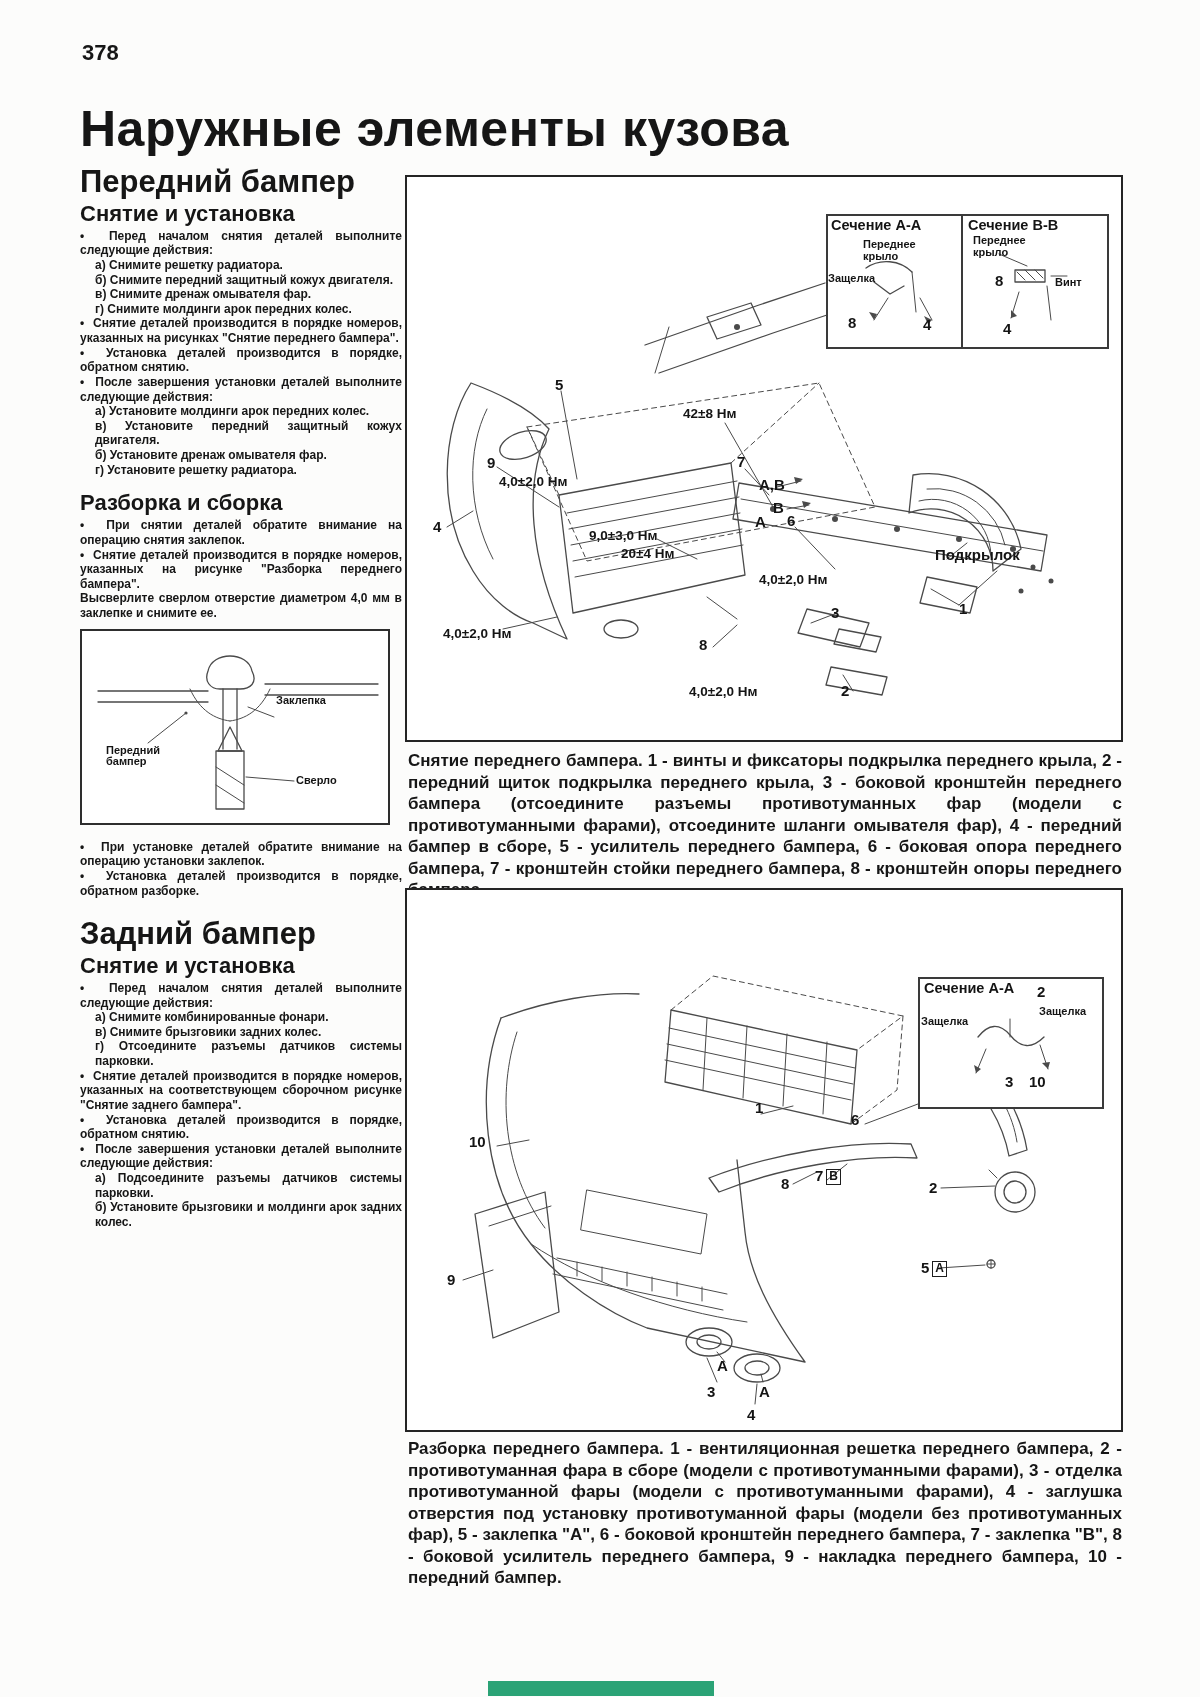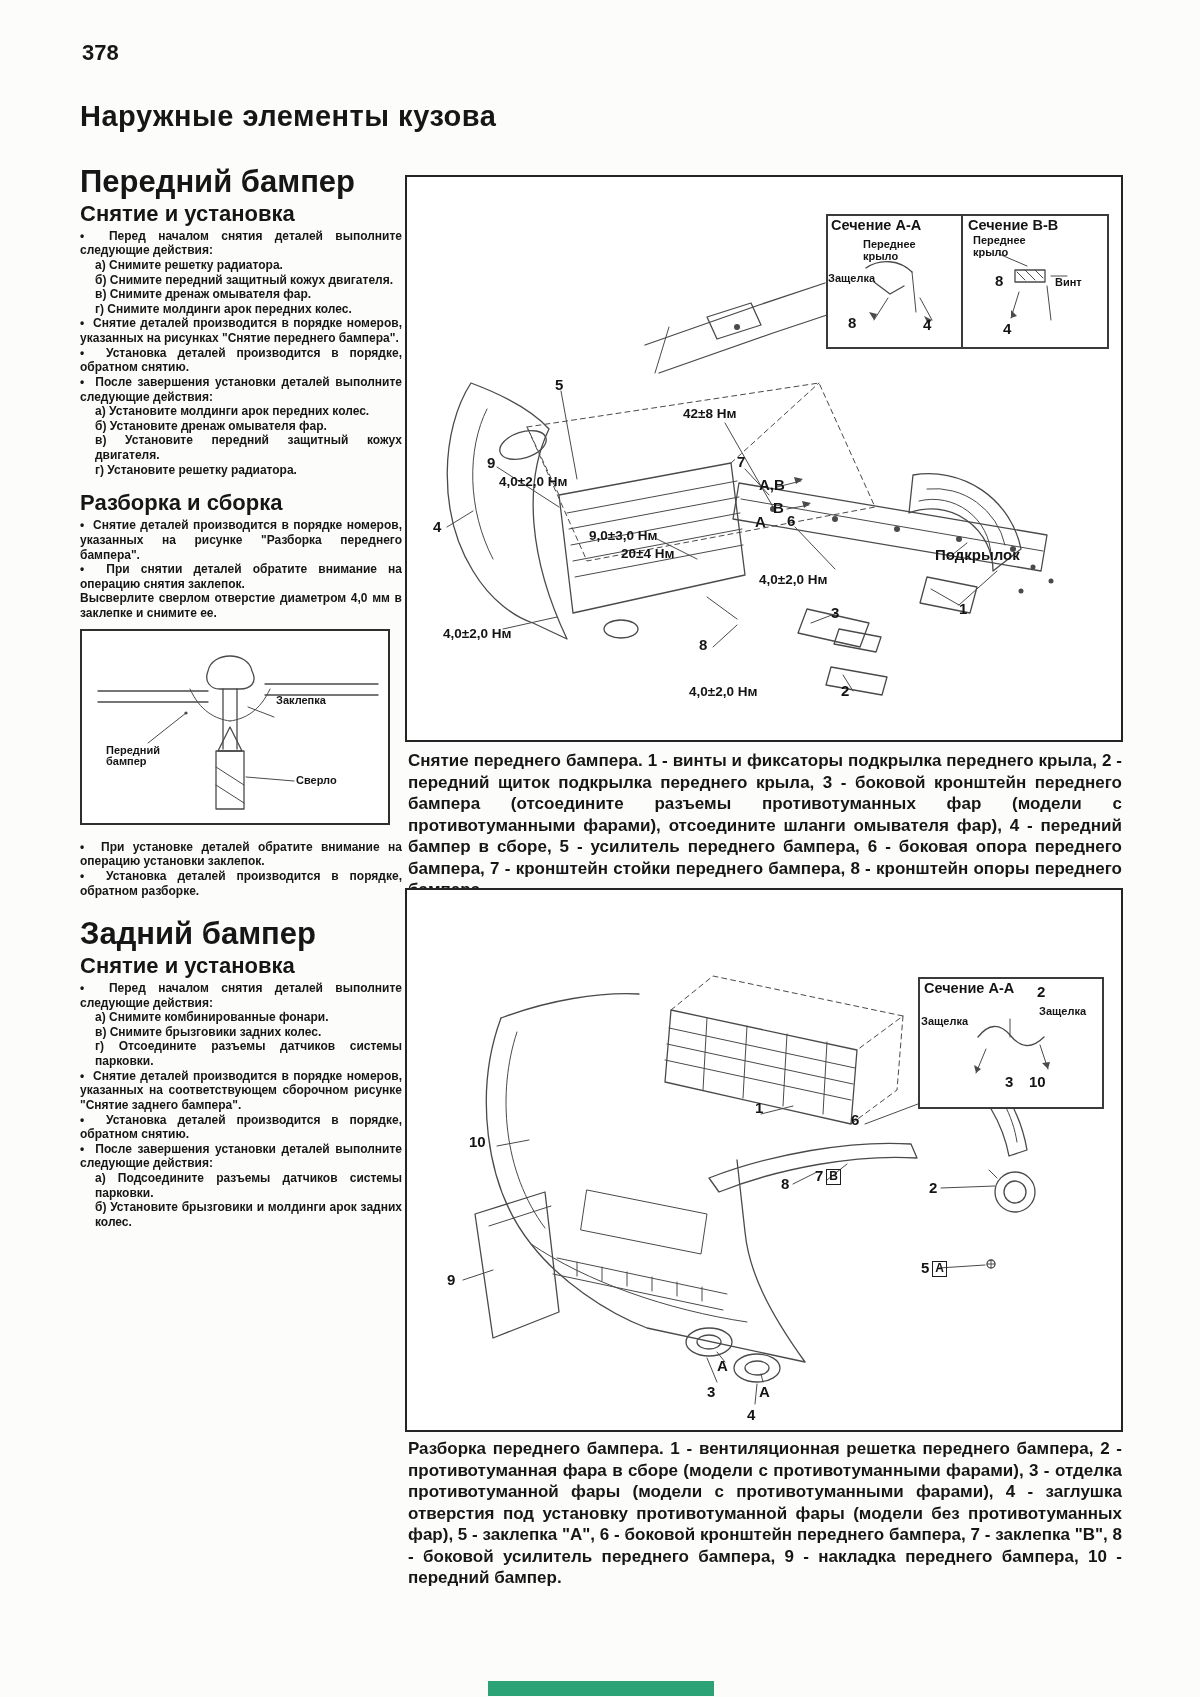--- a/index.html
+++ b/index.html
@@ -1,19 +1,19 @@
 <!DOCTYPE html>
 <html><head>
 <meta charset="utf-8">
 <style>
   html,body{margin:0;padding:0;background:#e8e8e6;}
   .page{position:relative;width:1200px;height:1697px;background:#fcfcfb;margin:0 auto;
         font-family:"Liberation Sans","DejaVu Sans",sans-serif;color:#161616;overflow:hidden;}
   .pagenum{position:absolute;left:82px;top:40px;font-size:22px;font-weight:bold;}
-  .doc-title{position:absolute;left:80px;top:100px;font-size:29px;font-weight:bold;letter-spacing:.5px;}
+  .doc-title{position:absolute;left:80px;top:100px;font-size:50px;font-weight:bold;letter-spacing:.5px;}
 
   
   .leftcol{position:absolute;left:80px;top:166px;width:322px;}
   .h2{font-size:31px;font-weight:bold;margin:0 0 3px 0;line-height:1.05;}
   .h3{font-size:22px;font-weight:bold;margin:2px 0 4px 0;line-height:1.05;}
   .h2.rear{margin-top:20px;}
   .paras p{margin:0;font-size:12px;line-height:1.22;font-weight:600;text-align:justify;}
   .paras p.bullet::before{content:"\2022\00a0\00a0";}
   .paras p.sub{padding-left:15px;}
   .paras p.indent{padding-left:16px;}
@@ -61,29 +61,29 @@
     <div class="paras">
         <p class="bullet">Перед началом снятия деталей выполните следующие действия:</p>
         <p class="sub">а) Снимите решетку радиатора.</p>
         <p class="sub">б) Снимите передний защитный кожух двигателя.</p>
         <p class="sub">в) Снимите дренаж омывателя фар.</p>
         <p class="sub">г) Снимите молдинги арок передних колес.</p>
         <p class="bullet">Снятие деталей производится в порядке номеров, указанных на рисунках "Снятие переднего бампера".</p>
         <p class="bullet">Установка деталей производится в порядке, обратном снятию.</p>
         <p class="bullet">После завершения установки деталей выполните следующие действия:</p>
         <p class="sub">а) Установите молдинги арок передних колес.</p>
+        <p class="sub">в) Установите передний защитный кожух двигателя.</p>
         <p class="sub">б) Установите дренаж омывателя фар.</p>
-        <p class="sub">в) Установите передний защитный кожух двигателя.</p>
         <p class="sub">г) Установите решетку радиатора.</p>
       </div>
 
     <div class="h3" style="margin-top:14px">Разборка и сборка</div>
     <div class="paras">
+        <p class="bullet">При снятии деталей обратите внимание на операцию снятия заклепок.</p>
         <p class="bullet">Снятие деталей производится в порядке номеров, указанных на рисунке "Разборка переднего бампера".</p>
-        <p class="bullet">При снятии деталей обратите внимание на операцию снятия заклепок.</p>
         <p class="plain">Высверлите сверлом отверстие диаметром 4,0 мм в заклепке и снимите ее.</p>
       </div>
 
     <div class="rivetwrap">
       <div class="rivetbox">
         <svg class="figsvg" width="302" height="188" viewBox="0 0 302 188">
           <path d="M16,60 H126"></path>
           <path d="M16,71 H126"></path>
           <path d="M183,53 H296"></path>
           <path d="M183,64 H296"></path>

